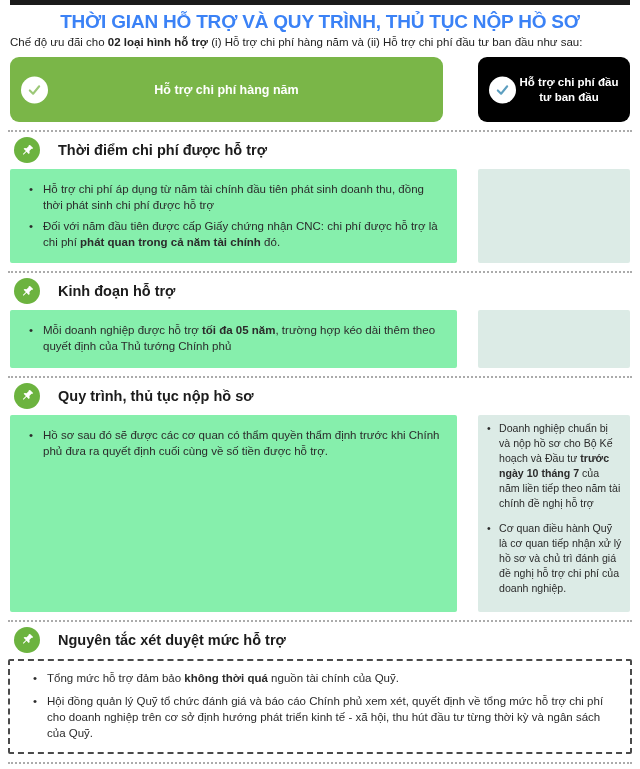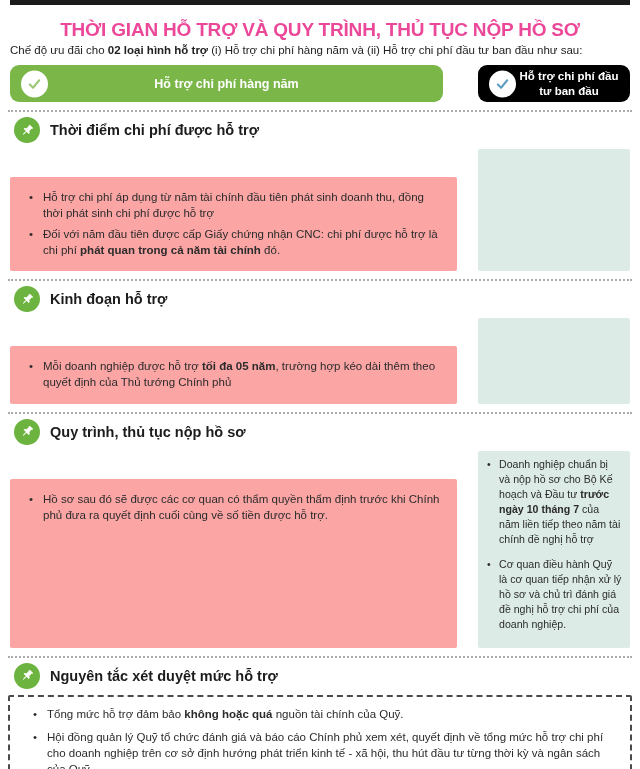--- a/index.html
+++ b/index.html
@@ -9,52 +9,52 @@
     font-family: "Liberation Sans", "DejaVu Sans", sans-serif;
     color: #2b2b2b;
   }
   .b { font-weight: 700; }
   .i { }
 
   .topbar { height: 5px; background: #1b1b1b; margin: 0 10px; }
 
   h1.title {
     text-align: center; font-size: 19px; font-weight: 700;
-    color: #ec4899; margin: 14px 14px 3px; letter-spacing: -0.2px;
+    color: #3b82f6; margin: 6px 14px 3px; letter-spacing: -0.2px;
   }
   .intro { font-size: 11.5px; margin: 2px 10px 9px; color: #222; }
 
-  .legend-row { display: flex; gap: 35px; margin: 0 10px; height: 37px; }
+  .legend-row { display: flex; gap: 35px; margin: 0 10px; height: 65px; }
   .pill { position: relative; border-radius: 9px; display: flex; align-items: center; }
   .pill-green { flex: 1 1 auto; background: #7ab648; }
   .pill-blue  { flex: 0 0 152px; background: #000000; }
   .check-circle {
     position: absolute; left: 11px; top: 50%; transform: translateY(-50%);
     width: 27px; height: 27px; border-radius: 50%; background: #fff;
     display: flex; align-items: center; justify-content: center;
   }
   .check-circle svg { width: 15px; height: 15px; }
   .pill-label {
     width: 100%; text-align: center; color: #fff; font-weight: 700;
     font-size: 12.5px; padding: 0 10px;
   }
   .pill-blue .pill-label { font-size: 11.5px; padding-left: 40px; line-height: 1.25; }
 
   .divider { border: none; border-top: 2px dotted #ababab; margin: 8px 8px 5px; }
 
-  .section-header { display: flex; align-items: center; gap: 10px; margin: 3px 0 6px 14px; }
+  .section-header { display: flex; align-items: center; gap: 18px; margin: 3px 0 6px 14px; }
   .pin-badge {
     width: 26px; height: 26px; border-radius: 50%; background: #6cb33f;
     flex: 0 0 26px; display: flex; align-items: center; justify-content: center;
   }
   .pin-badge svg { width: 15px; height: 15px; }
   .section-title { font-size: 14.5px; font-weight: 700; color: #1c1c1c; }
 
   .two-col { display: flex; gap: 21px; margin: 0 10px; align-items: stretch; }
-  .left-box { flex: 1 1 auto; background: #fca5a5; border-radius: 2px; padding: 7px 12px 8px; margin-top: 28px; }
+  .left-box { flex: 1 1 auto; background: #86efac; border-radius: 2px; padding: 7px 12px 8px; }
   .right-box { flex: 0 0 152px; background: #dcebe6; border-radius: 2px; padding: 6px 8px; }
 
   ul.bullets { list-style: none; }
   ul.bullets li {
     position: relative; padding-left: 21px; font-size: 11.5px;
     line-height: 1.4; margin: 5px 0;
   }
   ul.bullets li::before { content: "•"; position: absolute; left: 7px; top: 0; }
   ul.bullets li.note::before { content: ""; }
   ul.bullets li.note { margin: 8px 0; }
@@ -176,21 +176,21 @@
     <div class="section-header">
       <span class="pin-badge">
         <svg viewBox="0 0 24 24">
             <path fill="#fff" d="M16 3 L21 8 L19.5 9.5 L18.4 9.2 L15 12.7 L15.5 16 L14 17.5 L10.4 13.9 L5.6 18.7 L4.6 17.7 L9.4 12.9 L5.8 9.3 L7.3 7.8 L10.6 8.3 L14.1 4.8 L13.8 3.7 Z"></path>
           </svg>
       </span>
       <span class="section-title">Nguyên tắc xét duyệt mức hỗ trợ</span>
     </div>
     <div class="dash-box">
       <ul class="bullets">
-        <li><span>Tổng mức hỗ trợ đảm bảo </span><span class="b">không hoặc quá</span><span> nguồn tài chính của Quỹ.</span></li>
+        <li><span>Tổng mức hỗ trợ đảm bảo </span><span class="b">không thời quá</span><span> nguồn tài chính của Quỹ.</span></li>
         <li><span>Hội đồng quản lý Quỹ tổ chức đánh giá và báo cáo Chính phủ xem xét, quyết định về tổng mức hỗ trợ chi phí cho doanh nghiệp trên cơ sở định hướng phát triển kinh tế - xã hội, thu hút đầu tư từng thời kỳ và ngân sách của Quỹ.</span></li>
       </ul>
     </div>
   </div>
 
   <hr class="divider">
 
   <div class="section">
     <div class="section-header">
       <span class="pin-badge">

